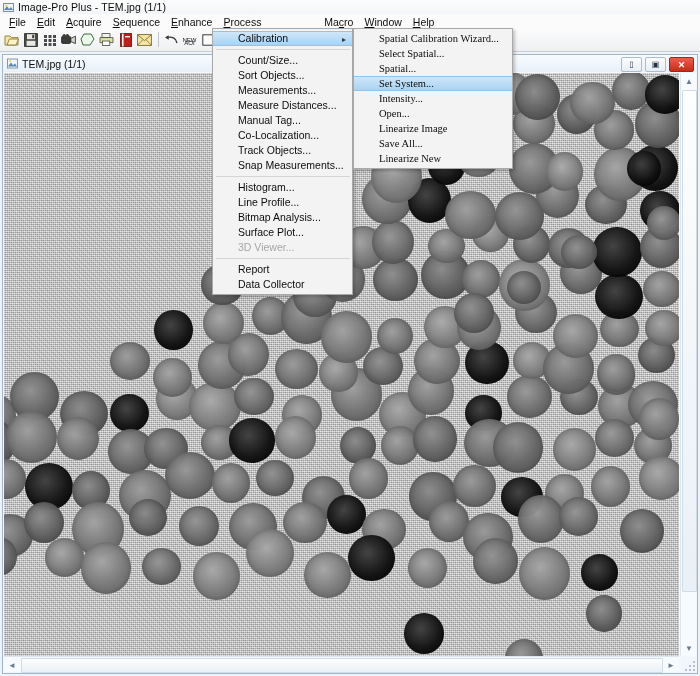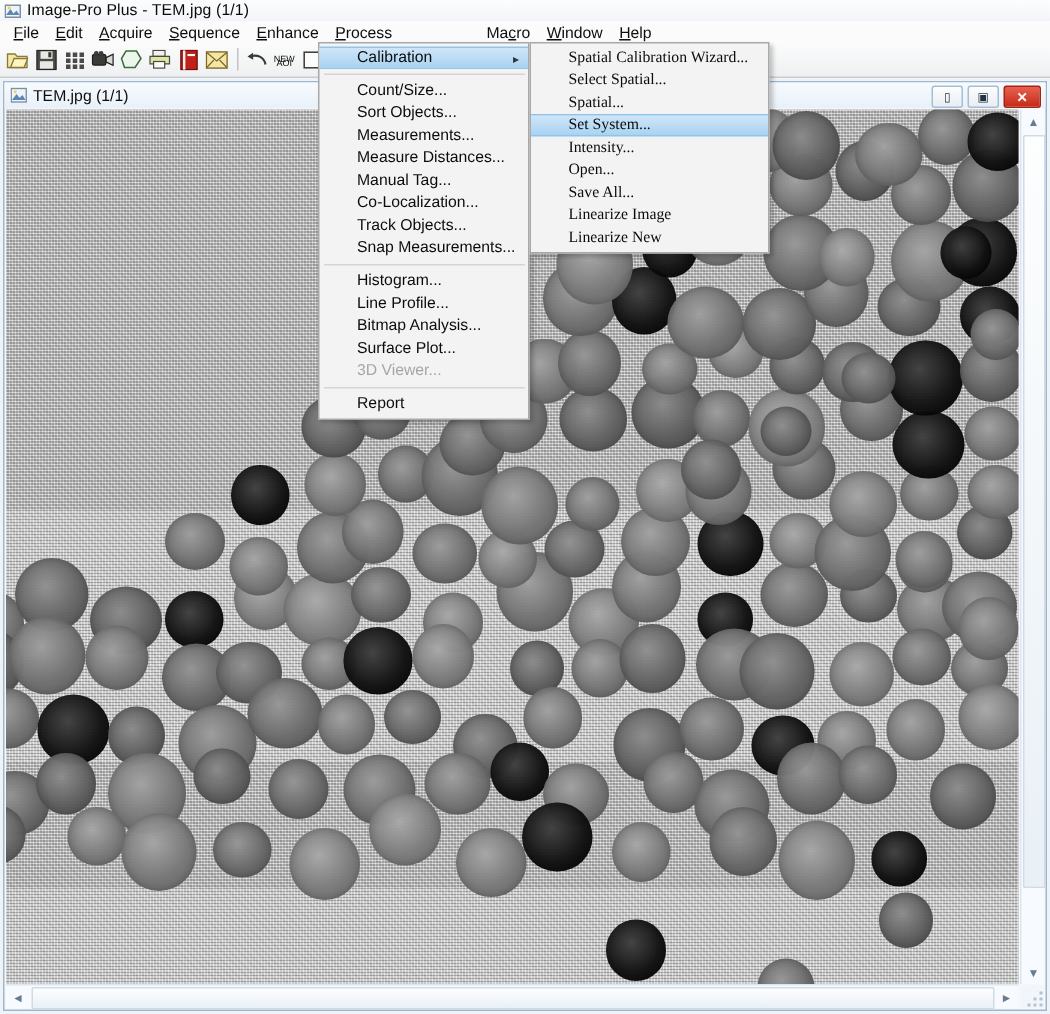--- a/index.html
+++ b/index.html
@@ -568,27 +568,28 @@
       <div class="mi"><span>Track Objects...</span></div>
       <div class="mi"><span>Snap Measurements...</span></div>
       <div class="msep"></div>
       <div class="mi"><span>Histogram...</span></div>
       <div class="mi"><span>Line Profile...</span></div>
       <div class="mi"><span>Bitmap Analysis...</span></div>
       <div class="mi"><span>Surface Plot...</span></div>
       <div class="mi disabled"><span>3D Viewer...</span></div>
       <div class="msep"></div>
       <div class="mi"><span>Report</span></div>
+      <div class="mi"><span>Data Collector</span></div>
     </div>
 
   <div class="menu menu-sub" id="calibration-menu">
       <div class="mi"><span>Spatial Calibration Wizard...</span></div>
       <div class="mi"><span>Select Spatial...</span></div>
       <div class="mi"><span>Spatial...</span></div>
       <div class="mi hl"><span>Set System...</span></div>
       <div class="mi"><span>Intensity...</span></div>
       <div class="mi"><span>Open...</span></div>
+      <div class="mi"><span>Linearize Image</span></div>
       <div class="mi"><span>Save All...</span></div>
-      <div class="mi"><span>Linearize Image</span></div>
       <div class="mi"><span>Linearize New</span></div>
     </div>
 
 </div>
 
 </body></html>

